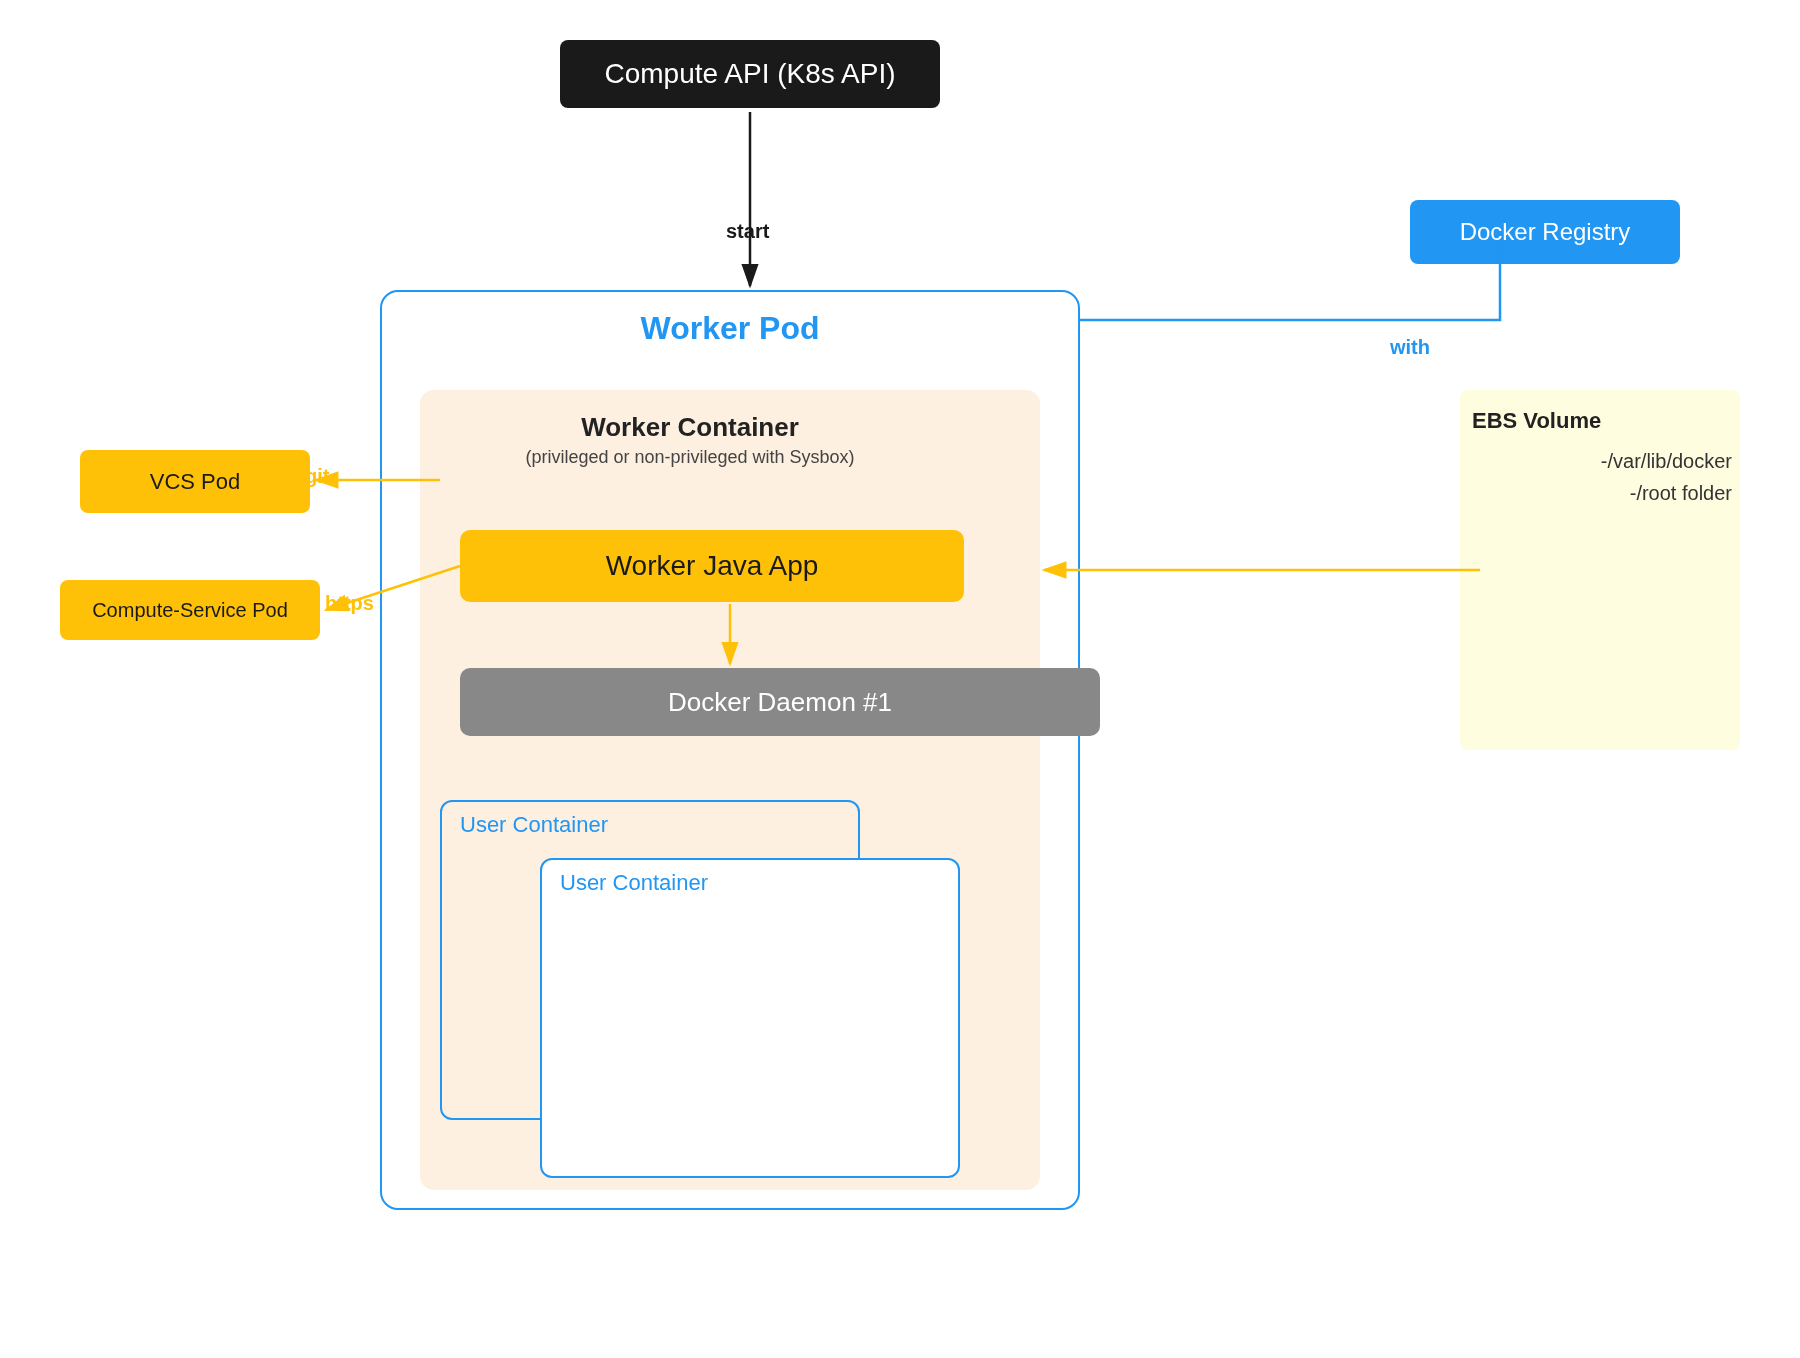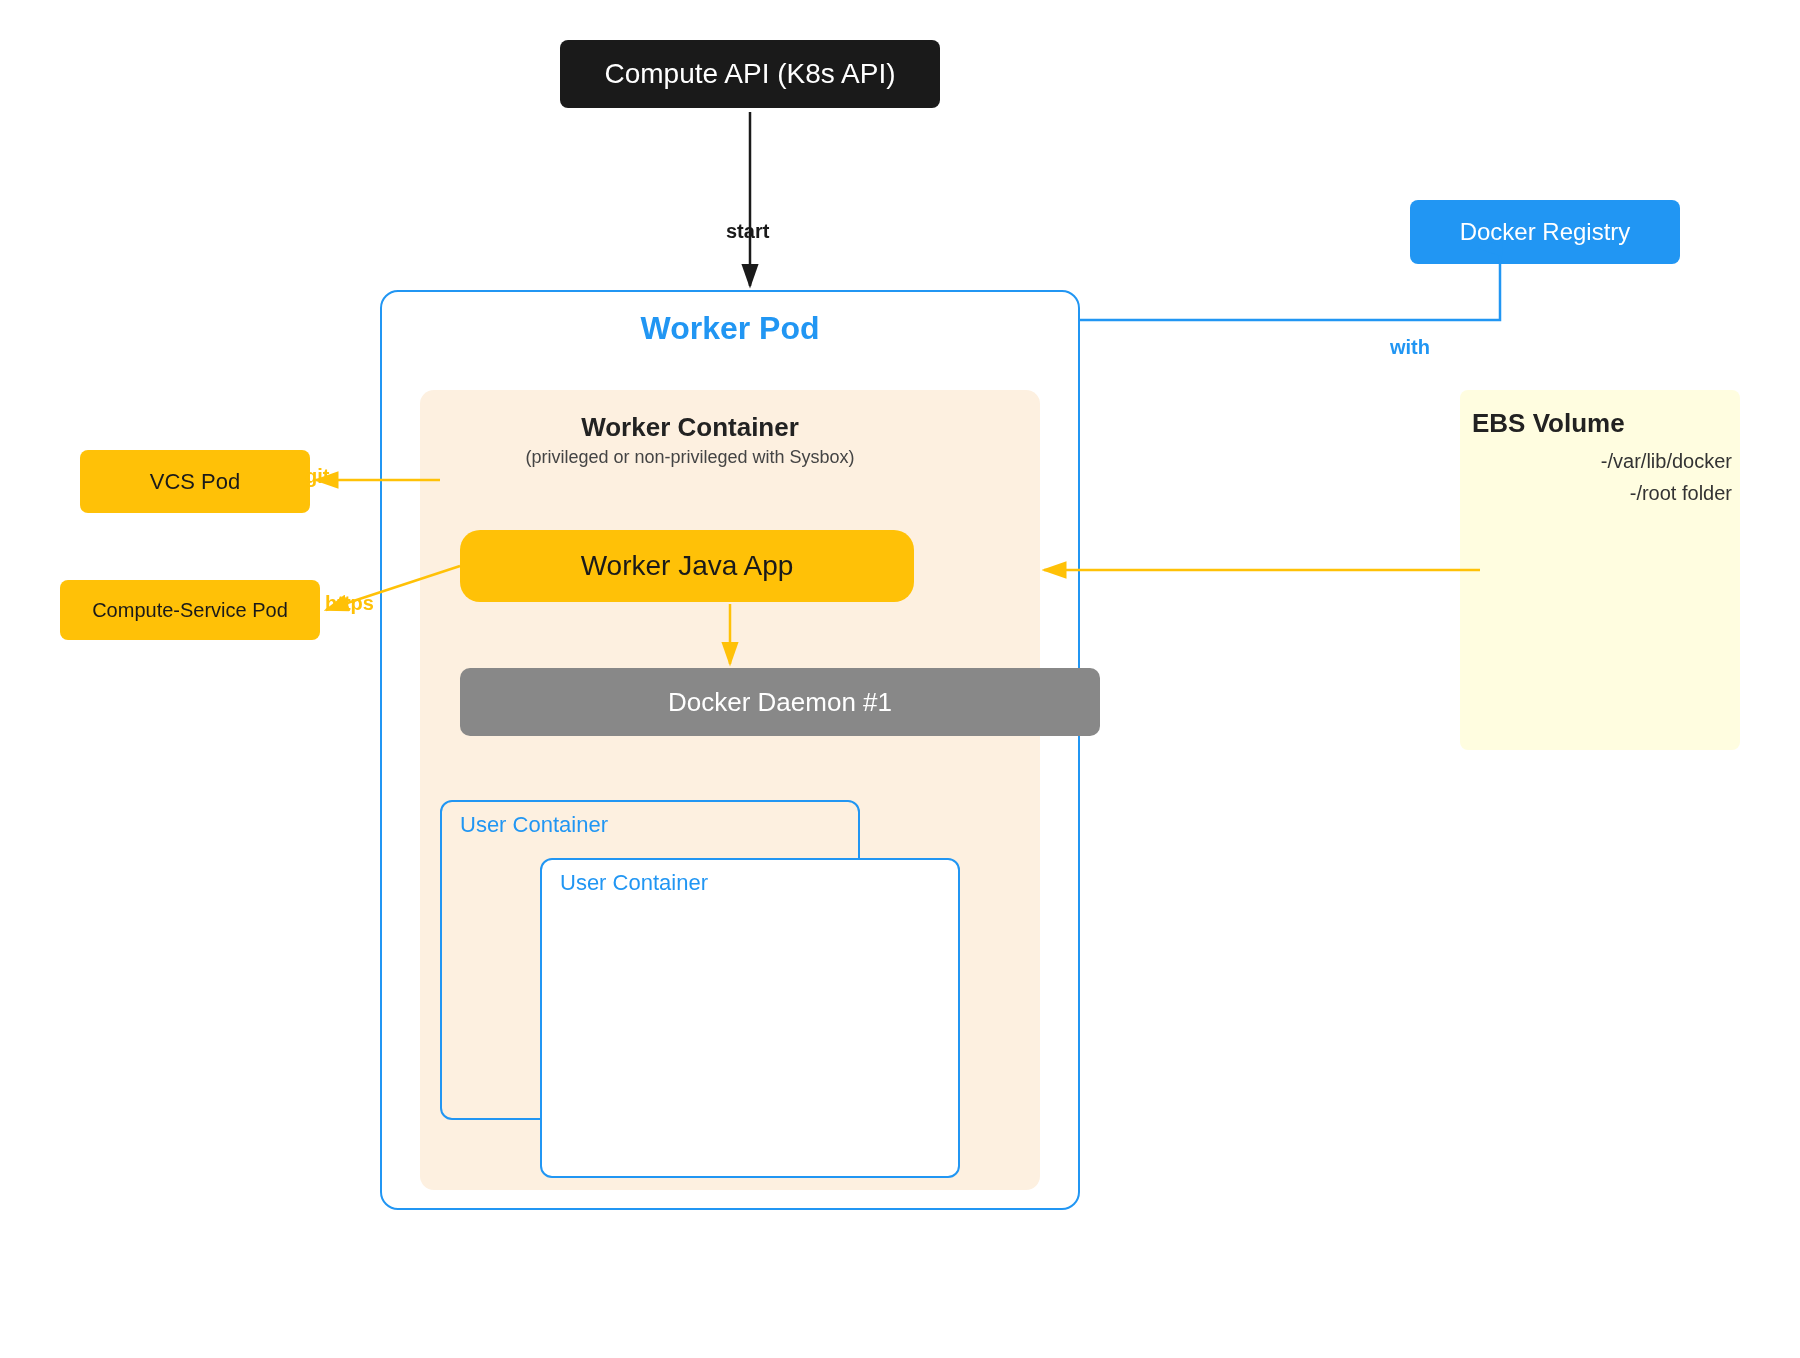--- a/index.html
+++ b/index.html
@@ -91,24 +91,24 @@
     .worker-container-title-sub {
       font-size: 18px;
       color: #444;
       margin-top: 4px;
     }
     
     .worker-java-box {
       position: absolute;
       top: 530px;
       left: 460px;
-      width: 454px;
+      width: 504px;
       height: 72px;
       background: #FFC107;
-      border-radius: 20px;
+      border-radius: 10px;
       display: flex;
       align-items: center;
       justify-content: center;
     }
     .worker-java-label {
       font-size: 28px;
       color: #1a1a1a;
       font-weight: 500;
     }
     
@@ -175,21 +175,21 @@
       width: 280px;
       height: 360px;
       background: #fffde0;
       border-radius: 8px;
     }
     .ebs-volume-title {
       position: absolute;
       top: 408px;
       right: 68px;
       width: 260px;
-      font-size: 26px;
+      font-size: 22px;
       font-weight: 700;
       color: #222;
     }
     .ebs-volume-line1 {
       position: absolute;
       top: 450px;
       right: 68px;
       font-size: 20px;
       color: #333;
       margin-left: 40px;

